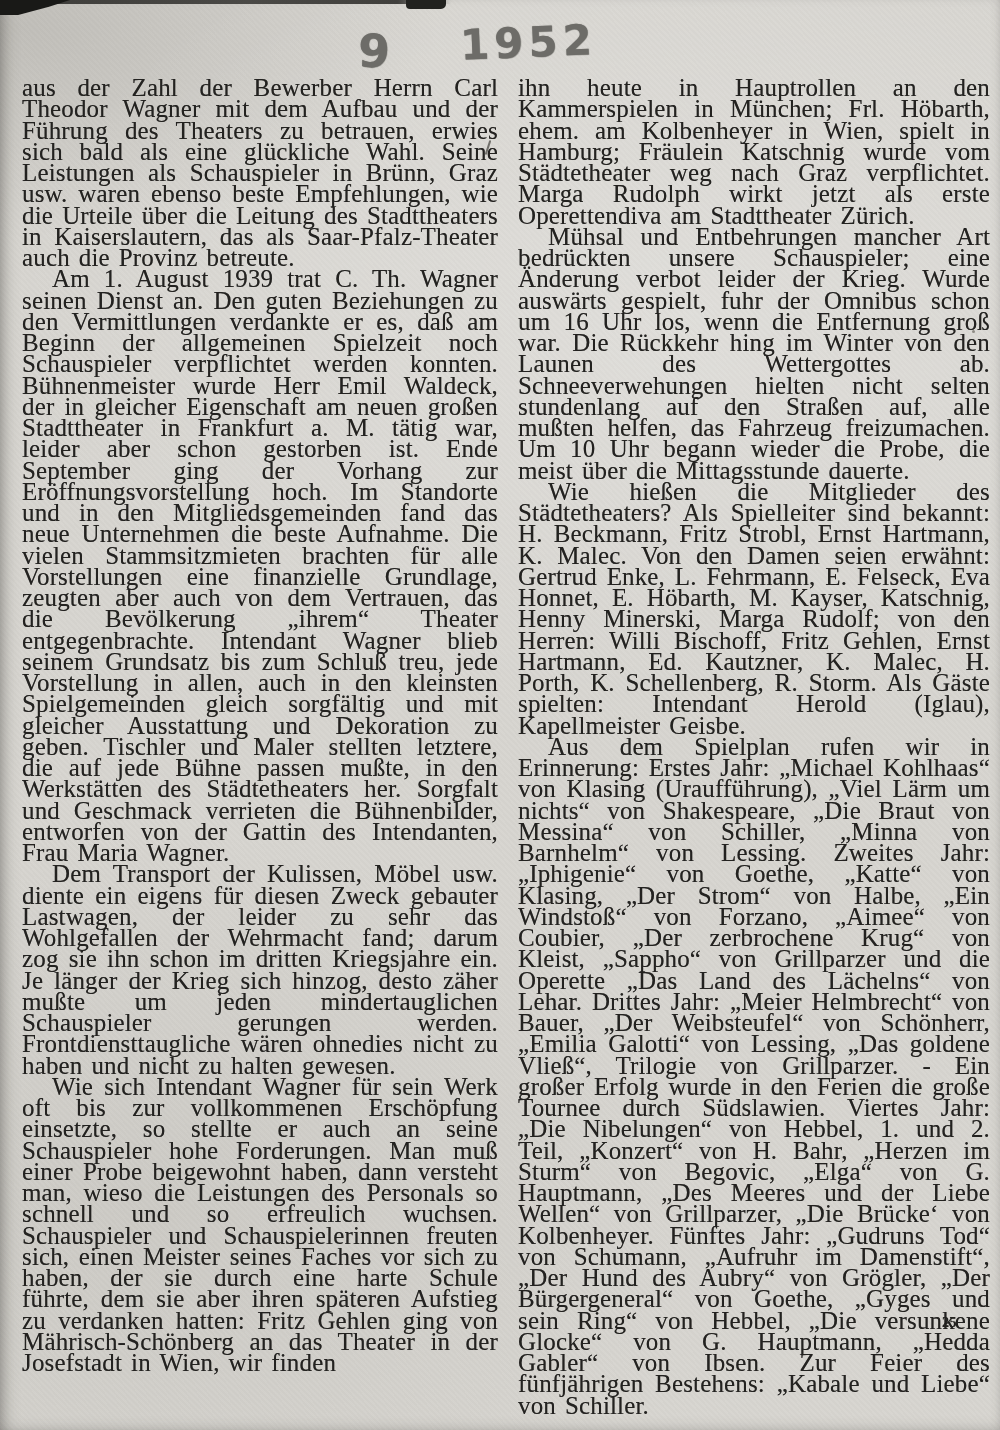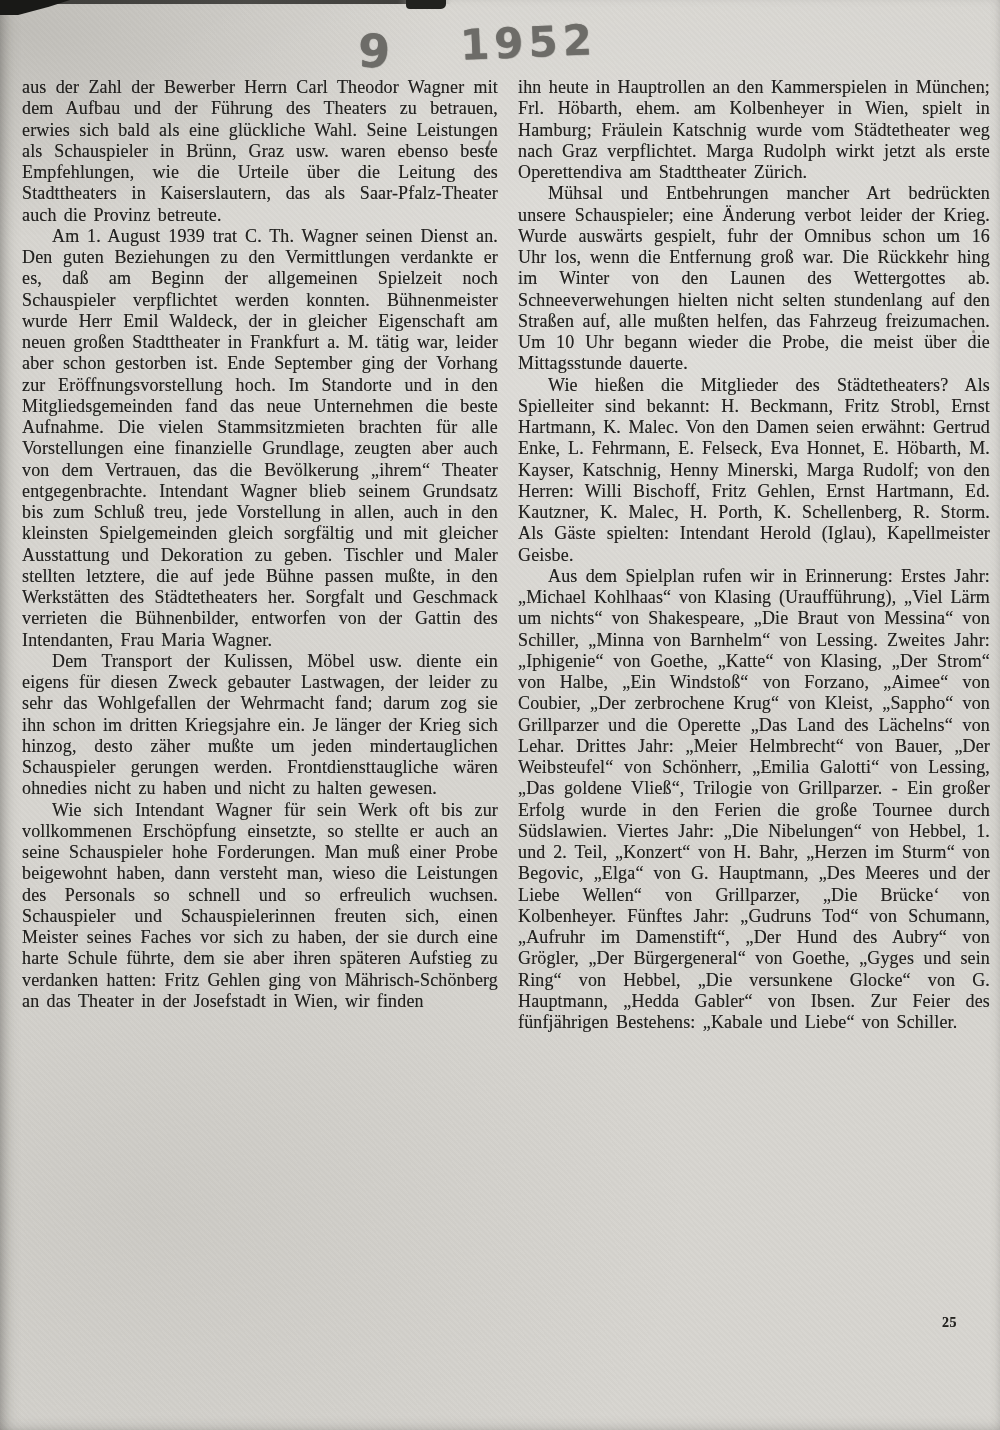--- a/index.html
+++ b/index.html
@@ -45,21 +45,21 @@
   }
   
   .stamp{position:absolute;color:#6d6c68;font-family:"DejaVu Sans",sans-serif;font-weight:bold;
     text-shadow:0 0 1px rgba(109,108,104,0.7), 0.5px 0.5px 0 rgba(109,108,104,0.35);}
   .stamp-nine{left:358px;top:24px;font-size:46px;transform:rotate(2deg);letter-spacing:0;}
   .stamp-year{left:460px;top:18px;font-size:42px;letter-spacing:5px;transform:rotate(-2.4deg);}
   
   .col{
     position:absolute;top:77px;
     text-align:justify;
-    font-size:18px;line-height:21.25px;
+    font-size:25px;line-height:21.25px;
     color:#232220;
     word-spacing:2.6px;letter-spacing:0.15px;
     text-shadow:0 0 0.4px rgba(20,20,18,0.45);
     hyphens:auto;-webkit-hyphens:auto;
   }
   .col-left{left:22px;width:476px;}
   .col-right{left:518px;width:472px;}
   .para{margin:0;}
   .para.indent{text-indent:30px;}
   .page-number{

